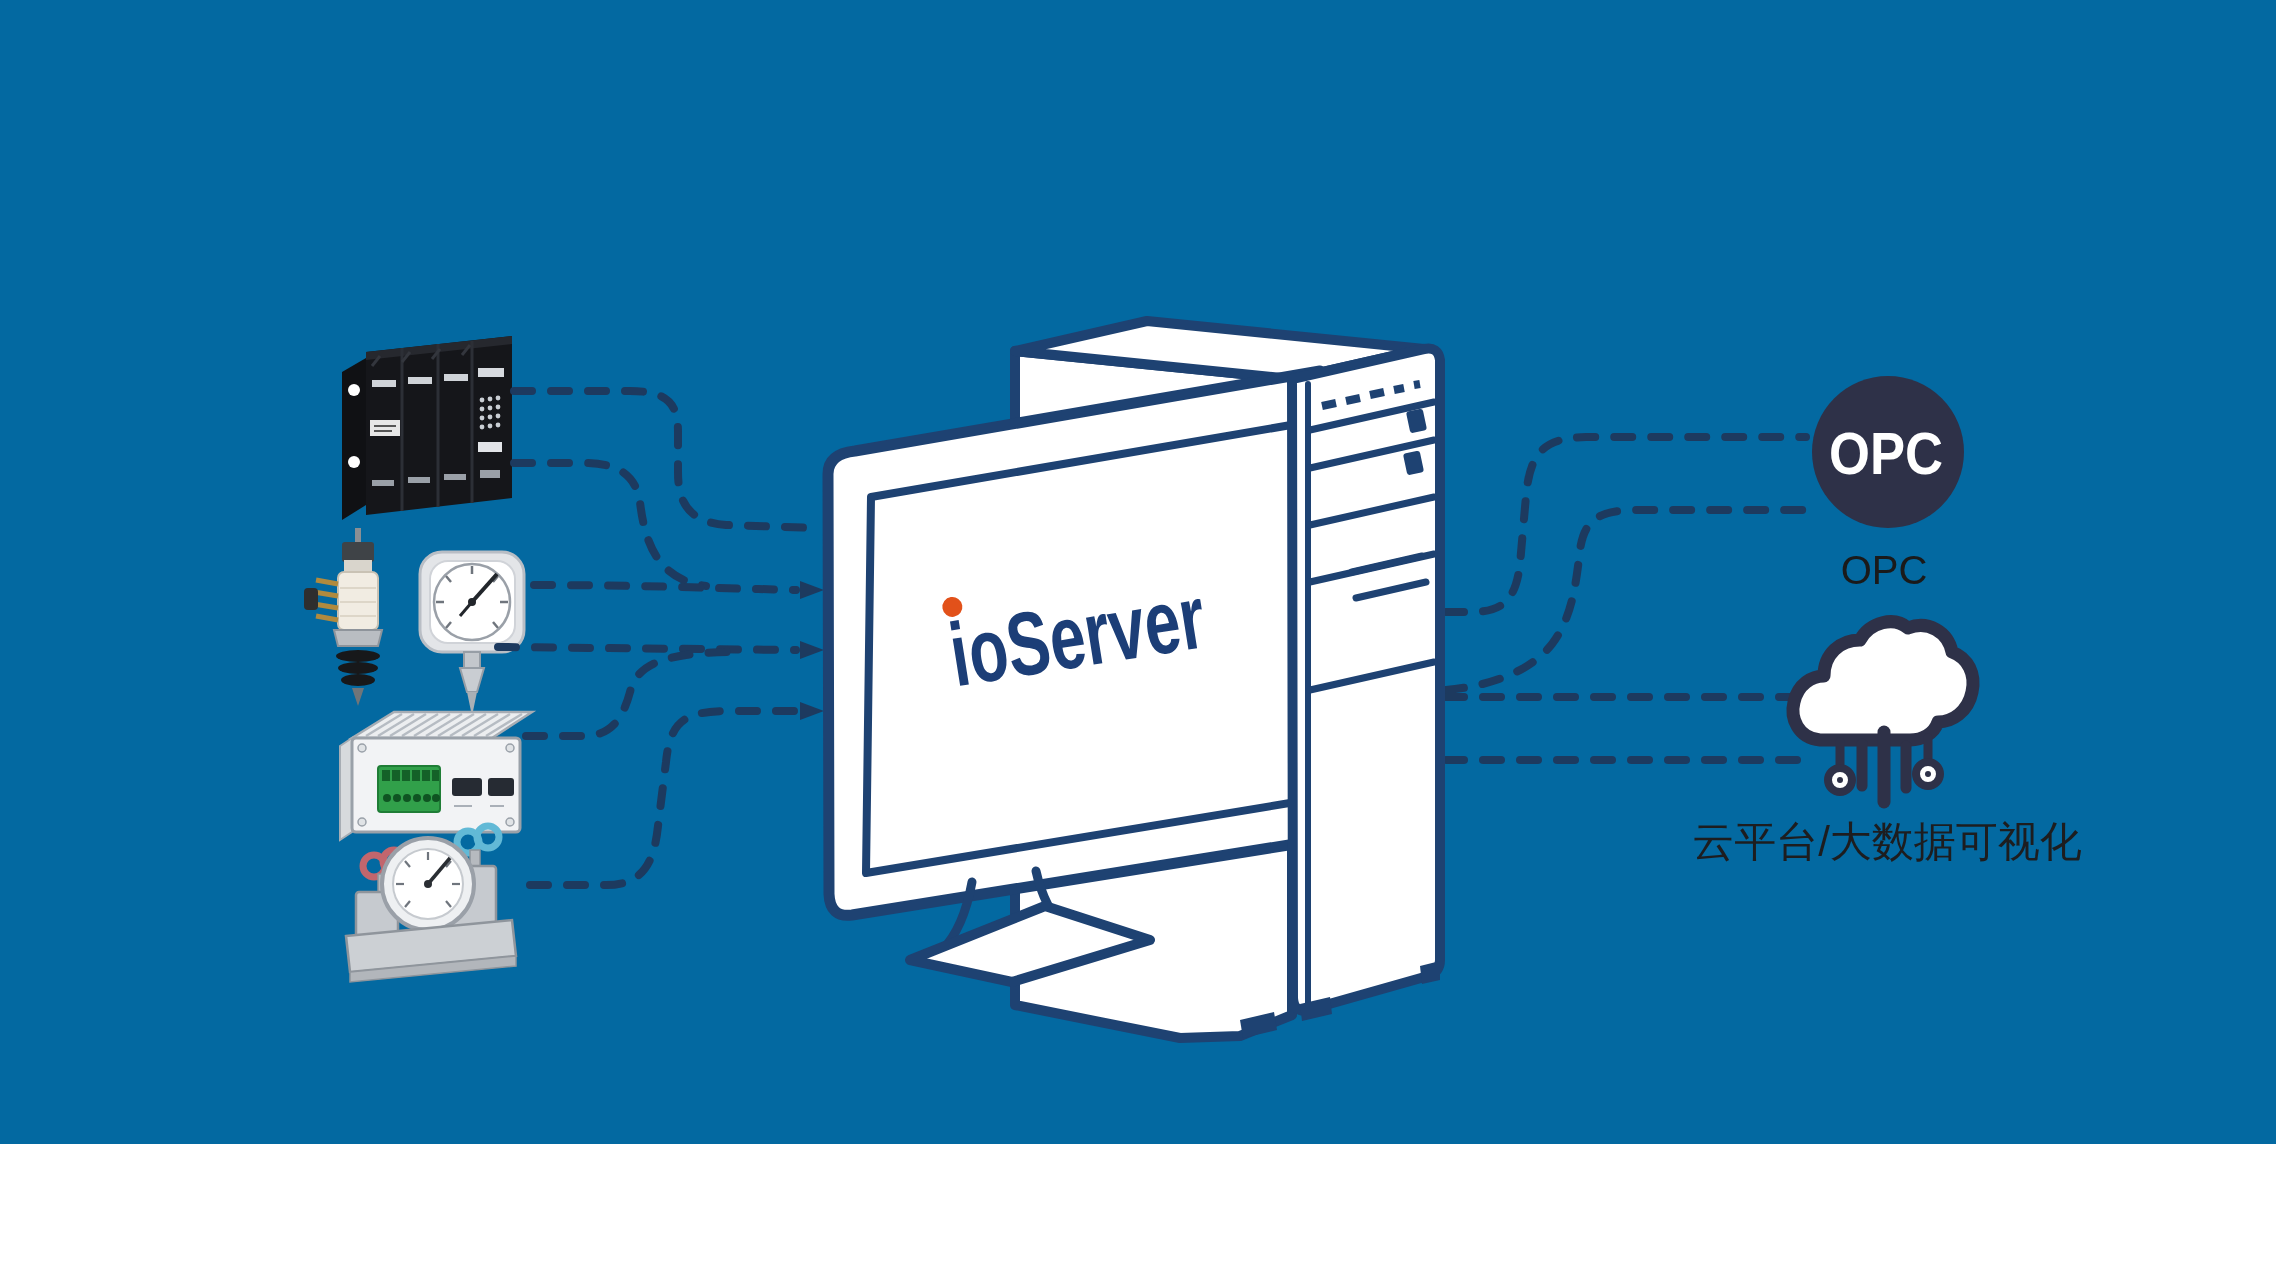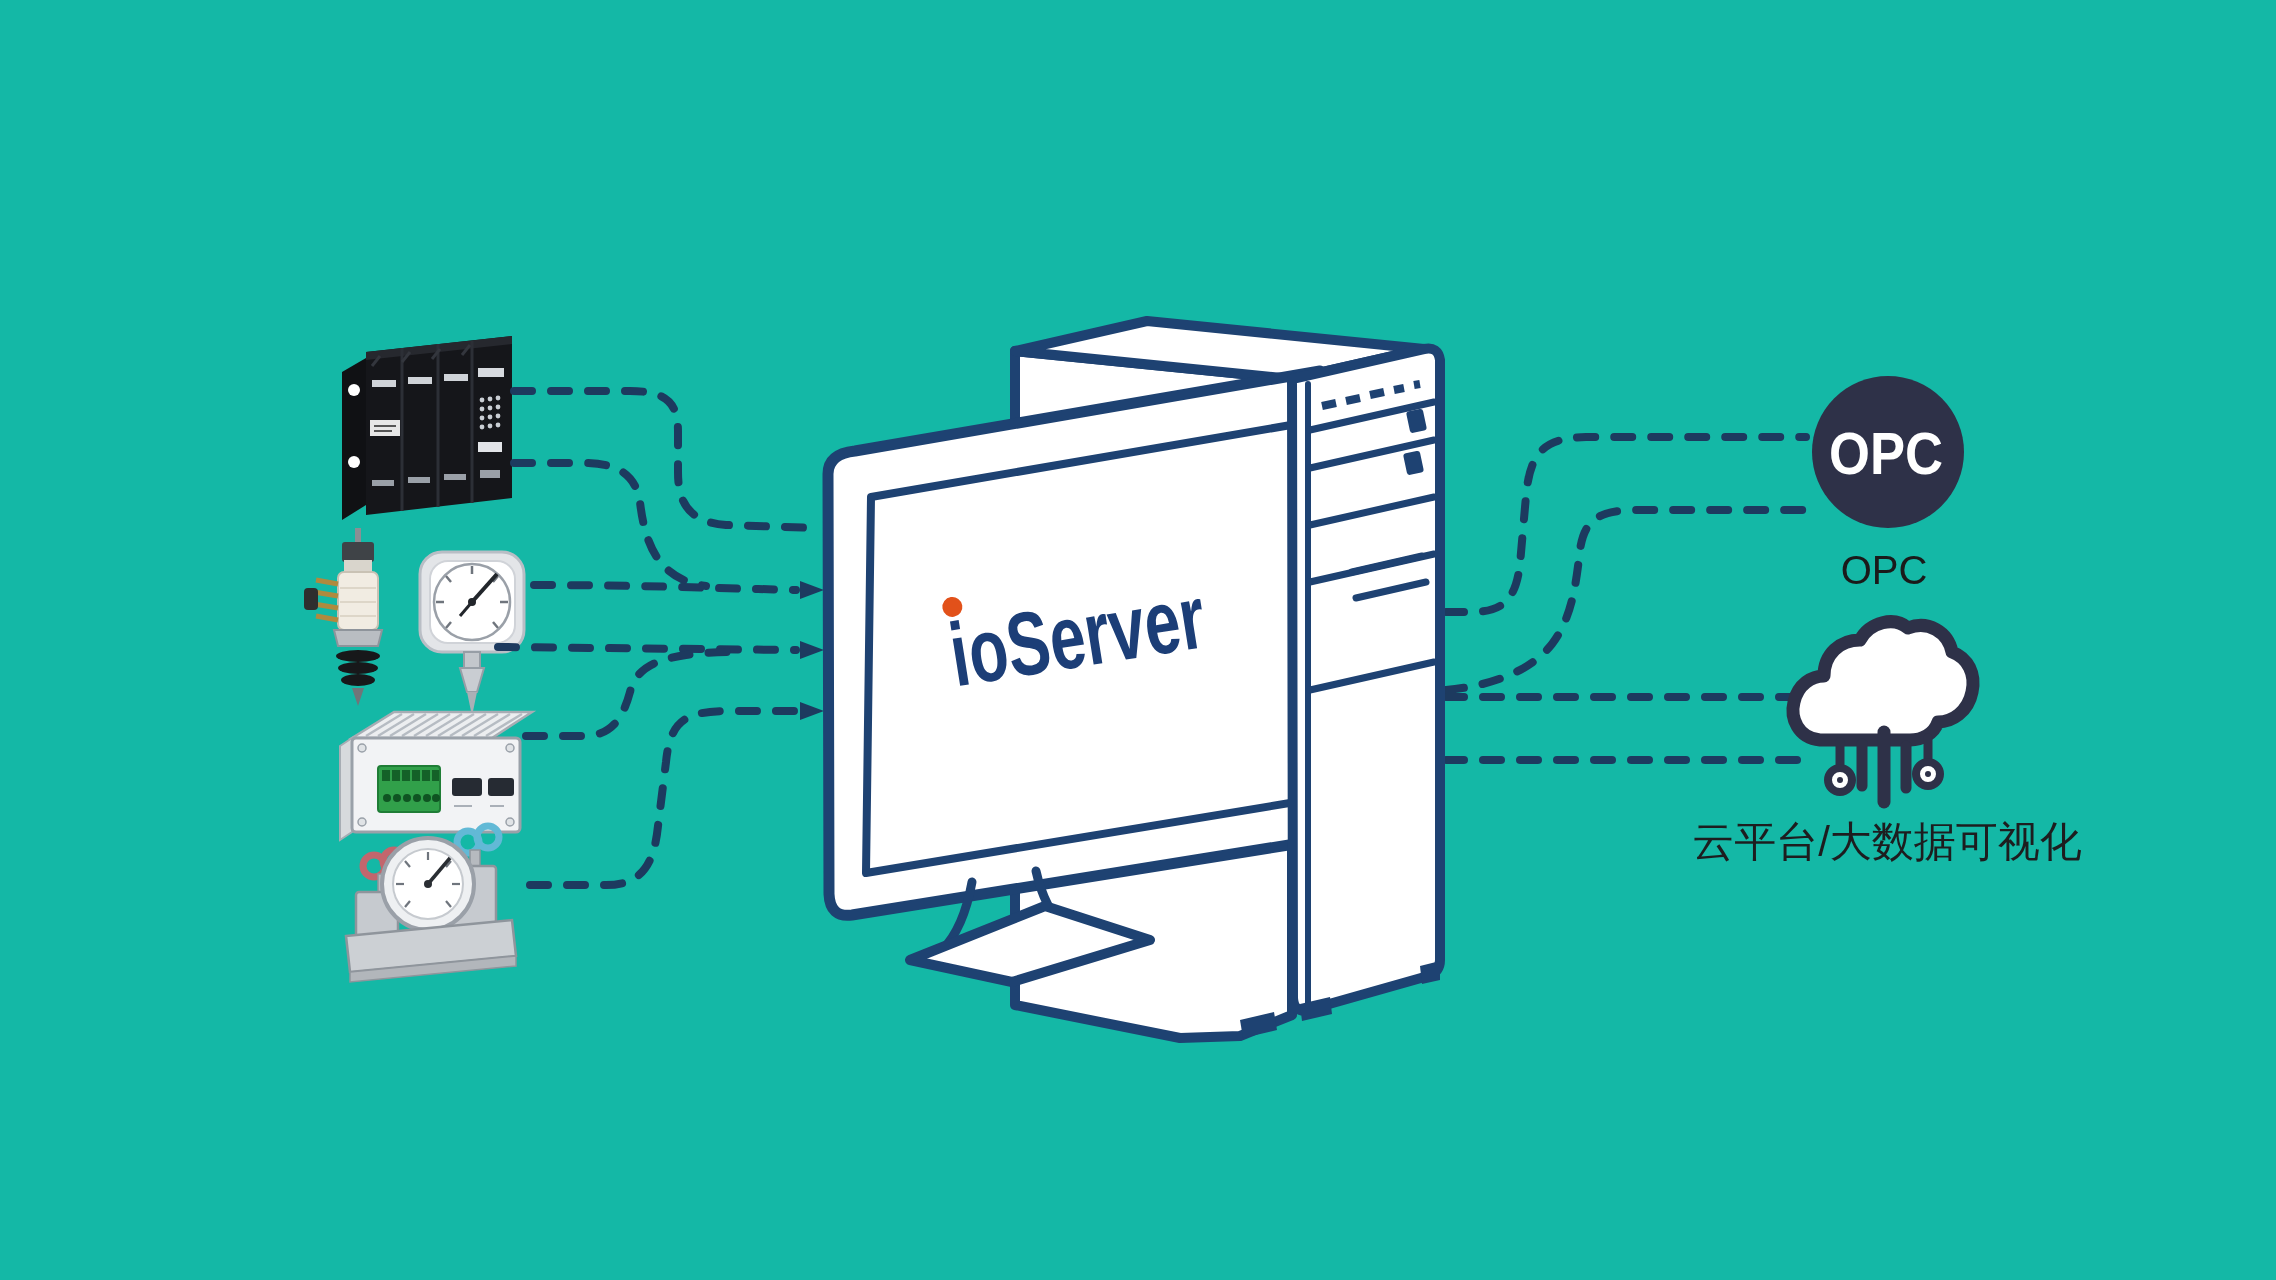--- a/index.html
+++ b/index.html
@@ -1,19 +1,19 @@
 <!DOCTYPE html>
 <html><head>
 <meta charset="utf-8">
 <style>
   html,body{margin:0;padding:0;background:#ffffff;}
   .stage{
     position:relative;
-    width:2276px;height:1280px;
-    background:#14b8a6;
+    width:2276px;height:1144px;
+    background:#0369a1;
     font-family:"Liberation Sans", sans-serif;
     overflow:hidden;
   }
   svg{position:absolute;left:0;top:0;}
   .outline{stroke:#1e4272;fill:#ffffff;stroke-linejoin:round;stroke-linecap:round;}
   .oline{stroke:#1e4272;fill:none;stroke-linejoin:round;stroke-linecap:round;}
   .dash{stroke:#1d3a5f;fill:none;stroke-width:8;stroke-dasharray:18 19;stroke-linecap:round;}
   .arrow{fill:#1d3a5f;stroke:none;}
   .darkart{stroke:none;}
   text{font-family:"Liberation Sans", sans-serif;}

